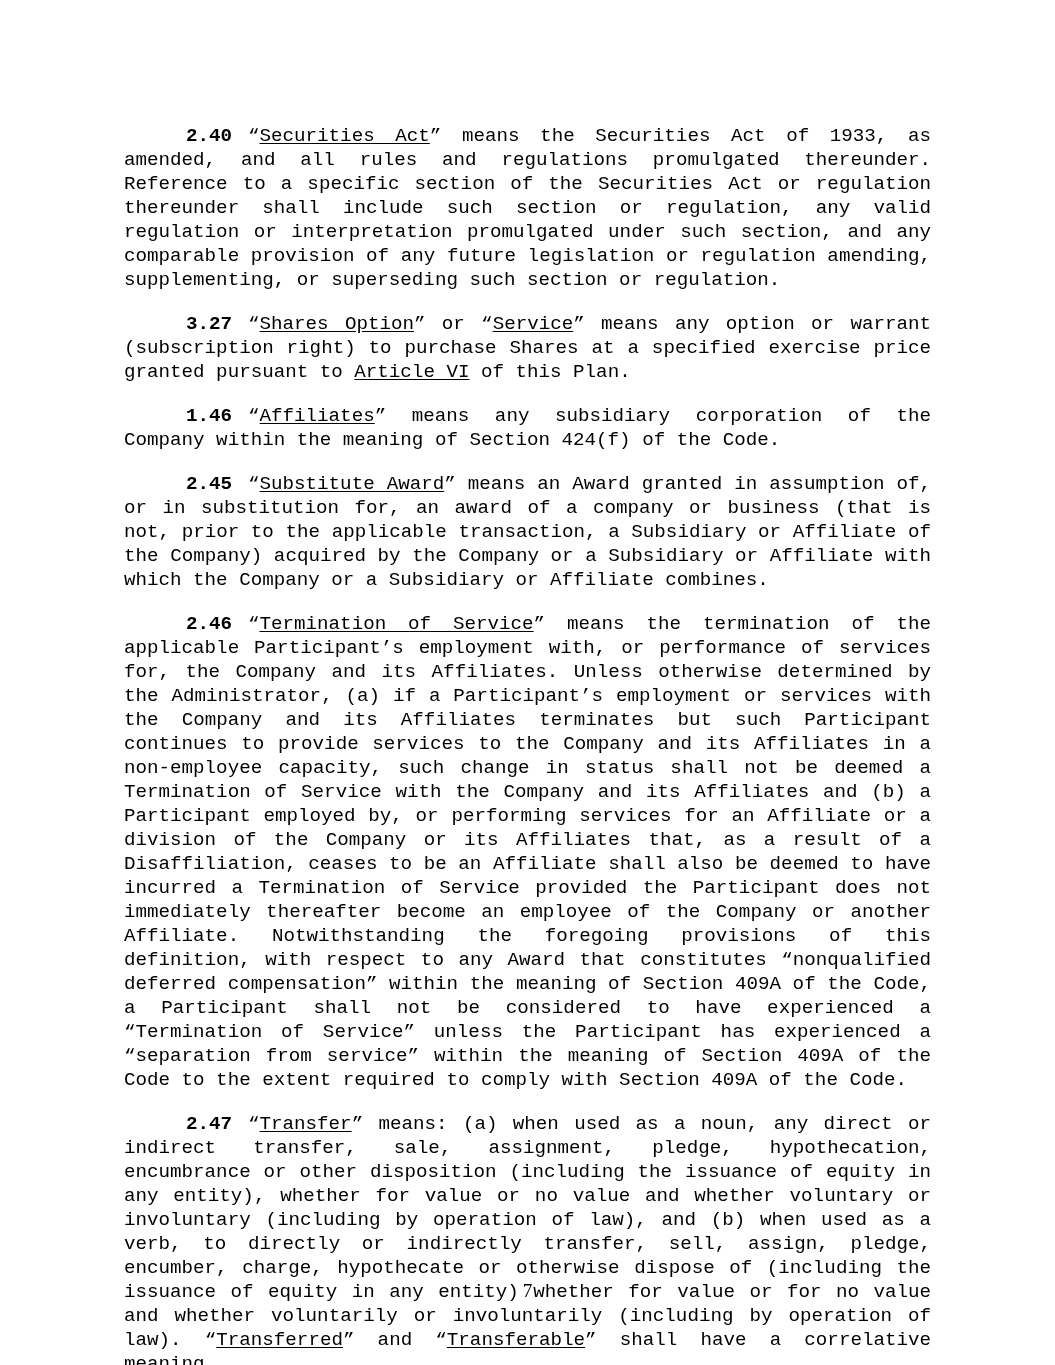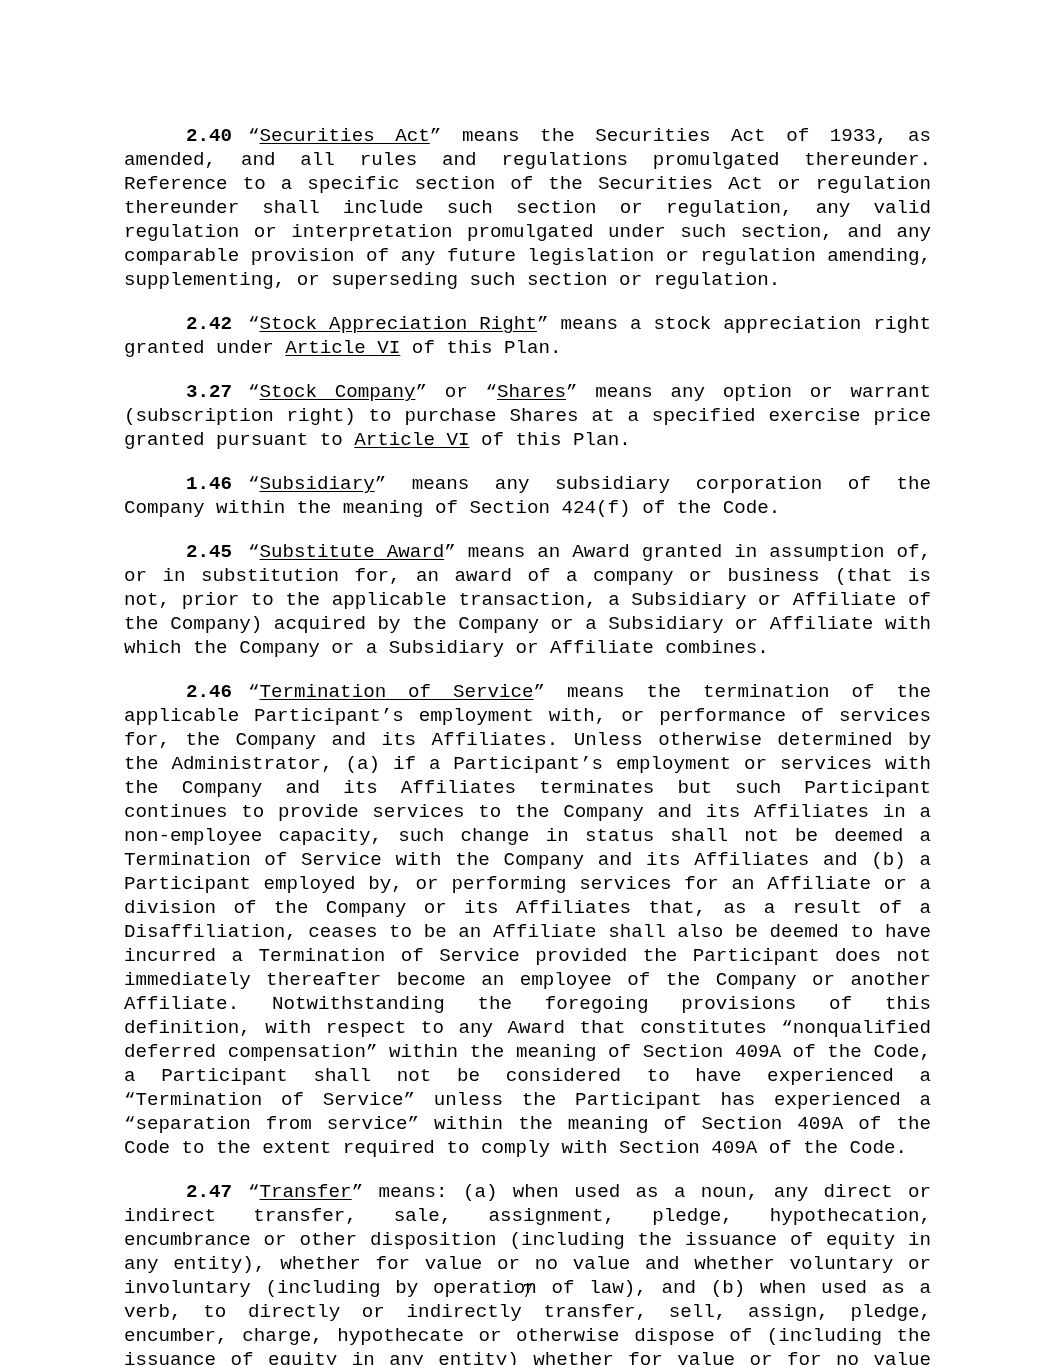--- a/index.html
+++ b/index.html
@@ -15,20 +15,19 @@
   .page-number {
     position: absolute; top: 1280px; left: 0; width: 1055px; text-align: center;
     font-family: "Liberation Serif", serif; font-size: 19.2px; color: #000;
   }
 </style>
 </head>
 <body>
 
 <div class="page" id="doc">
     <p class="para"><span class="num">2.40</span><span>“</span><u>Securities Act</u><span>” means the Securities Act of 1933, as amended, and all rules and regulations promulgated thereunder. Reference to a specific section of the Securities Act or regulation thereunder shall include such section or regulation, any valid regulation or interpretation promulgated under such section, and any comparable provision of any future legislation or regulation amending, supplementing, or superseding such section or regulation.</span></p>
-    <p class="para"><span class="num">2.42</span><span>“</span><u>Stock Appreciation Right</u><span>” means a stock appreciation right granted under </span><u>Article VI</u><span> of this Plan.</span></p>
-    <p class="para"><span class="num">3.27</span><span>“</span><u>Stock Company</u><span>” or “</span><u>Shares</u><span>” means any option or warrant (subscription right) to purchase Shares at a specified exercise price granted pursuant to </span><u>Article VI</u><span> of this Plan.</span></p>
-    <p class="para"><span class="num">1.46</span><span>“</span><u>Subsidiary</u><span>” means any subsidiary corporation of the Company within the meaning of Section 424(f) of the Code.</span></p>
+    <p class="para"><span class="num">3.27</span><span>“</span><u>Shares Option</u><span>” or “</span><u>Service</u><span>” means any option or warrant (subscription right) to purchase Shares at a specified exercise price granted pursuant to </span><u>Article VI</u><span> of this Plan.</span></p>
+    <p class="para"><span class="num">1.46</span><span>“</span><u>Affiliates</u><span>” means any subsidiary corporation of the Company within the meaning of Section 424(f) of the Code.</span></p>
     <p class="para"><span class="num">2.45</span><span>“</span><u>Substitute Award</u><span>” means an Award granted in assumption of, or in substitution for, an award of a company or business (that is not, prior to the applicable transaction, a Subsidiary or Affiliate of the Company) acquired by the Company or a Subsidiary or Affiliate with which the Company or a Subsidiary or Affiliate combines.</span></p>
     <p class="para"><span class="num">2.46</span><span>“</span><u>Termination of Service</u><span>” means the termination of the applicable Participant’s employment with, or performance of services for, the Company and its Affiliates. Unless otherwise determined by the Administrator, (a) if a Participant’s employment or services with the Company and its Affiliates terminates but such Participant continues to provide services to the Company and its Affiliates in a non-employee capacity, such change in status shall not be deemed a Termination of Service with the Company and its Affiliates and (b) a Participant employed by, or performing services for an Affiliate or a division of the Company or its Affiliates that, as a result of a Disaffiliation, ceases to be an Affiliate shall also be deemed to have incurred a Termination of Service provided the Participant does not immediately thereafter become an employee of the Company or another Affiliate. Notwithstanding the foregoing provisions of this definition, with respect to any Award that constitutes “nonqualified deferred compensation” within the meaning of Section 409A of the Code, a Participant shall not be considered to have experienced a “Termination of Service” unless the Participant has experienced a “separation from service” within the meaning of Section 409A of the Code to the extent required to comply with Section 409A of the Code.</span></p>
     <p class="para"><span class="num">2.47</span><span>“</span><u>Transfer</u><span>” means: (a) when used as a noun, any direct or indirect transfer, sale, assignment, pledge, hypothecation, encumbrance or other disposition (including the issuance of equity in any entity), whether for value or no value and whether voluntary or involuntary (including by operation of law), and (b) when used as a verb, to directly or indirectly transfer, sell, assign, pledge, encumber, charge, hypothecate or otherwise dispose of (including the issuance of equity in any entity) whether for value or for no value and whether voluntarily or involuntarily (including by operation of law). “</span><u>Transferred</u><span>” and “</span><u>Transferable</u><span>” shall have a correlative meaning.</span></p>
   </div>
 <div class="page-number">7</div>
 
 </body></html>

